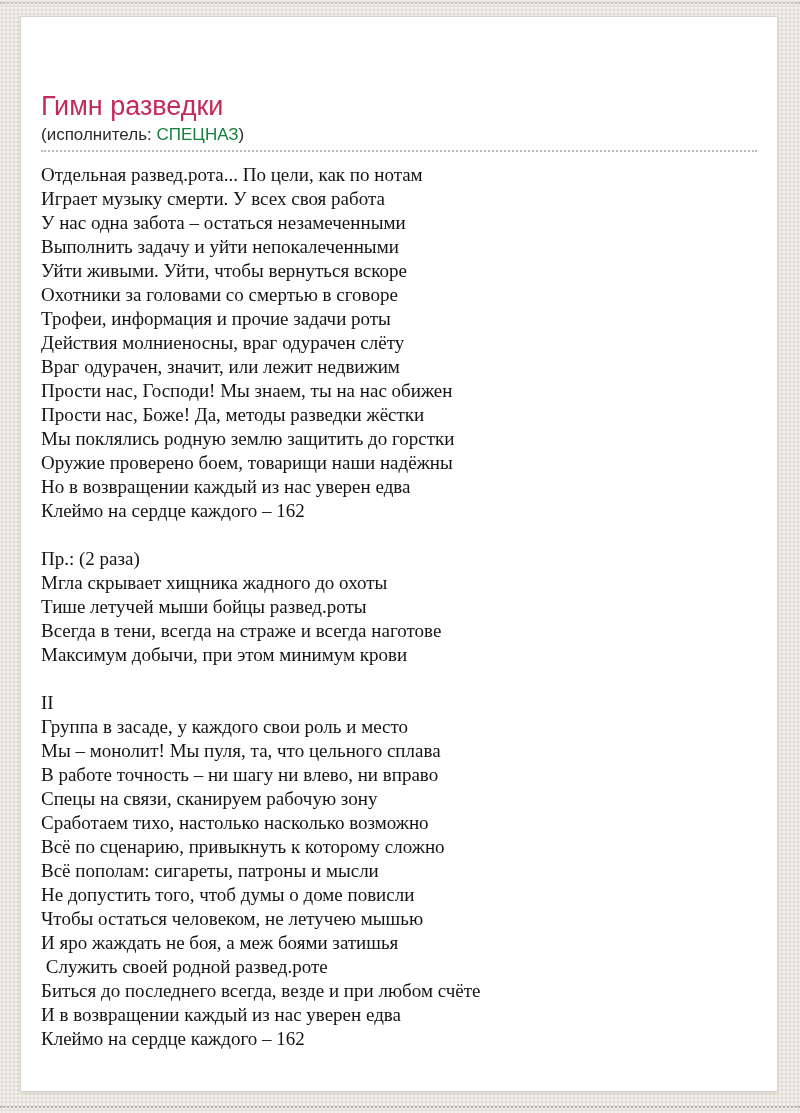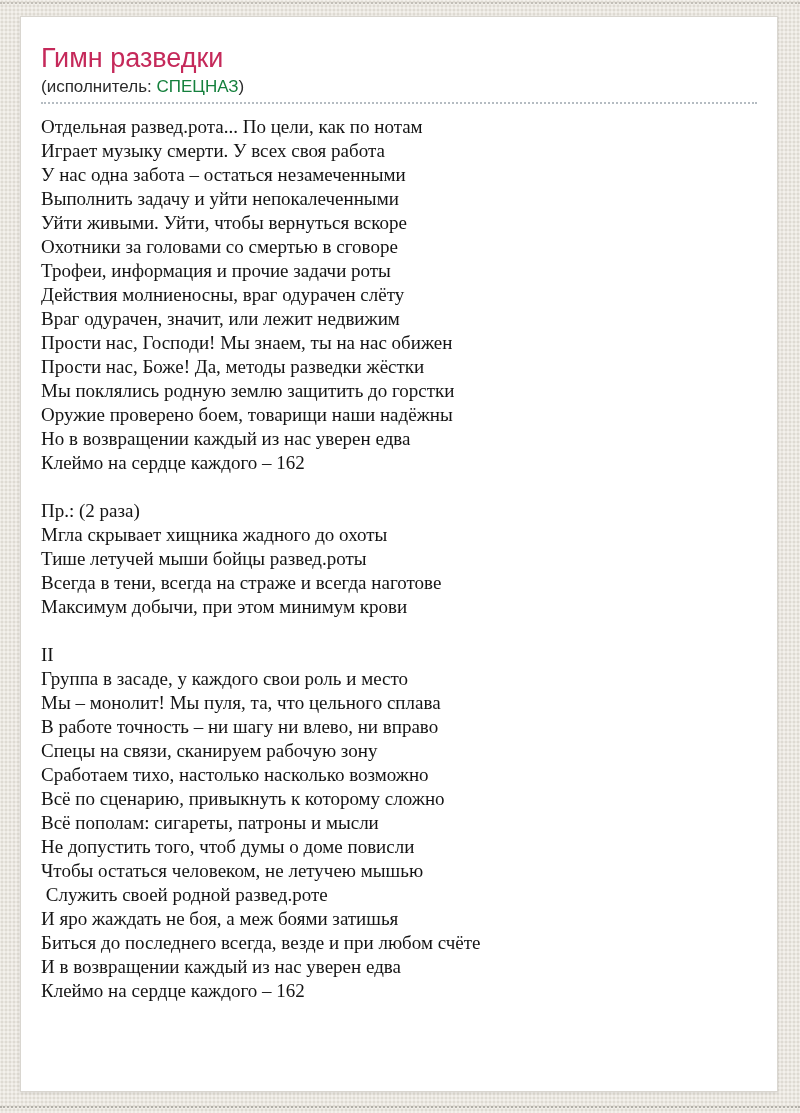--- a/index.html
+++ b/index.html
@@ -36,20 +36,21 @@
     left: 20px;
     top: 16px;
     width: 756px;
     height: 1074px;
     background: #ffffff;
     border: 1px solid #d9d6d0;
     box-shadow: 0 1px 3px rgba(0,0,0,0.10);
   }
   .card-inner {
     padding: 26px 20px 0 20px;
+    margin-top: 48px;
   }
   h1.song-title {
     margin: 0;
     font-size: 27px;
     font-weight: 400;
     line-height: 1.15;
     color: #c5295a;
     letter-spacing: 0;
   }
   .artist-line {
@@ -143,22 +144,22 @@
           <div class="lyric-line">II</div>
           <div class="lyric-line">Группа в засаде, у каждого свои роль и место</div>
           <div class="lyric-line">Мы – монолит! Мы пуля, та, что цельного сплава</div>
           <div class="lyric-line">В работе точность – ни шагу ни влево, ни вправо</div>
           <div class="lyric-line">Спецы на связи, сканируем рабочую зону</div>
           <div class="lyric-line">Сработаем тихо, настолько насколько возможно</div>
           <div class="lyric-line">Всё по сценарию, привыкнуть к которому сложно</div>
           <div class="lyric-line">Всё пополам: сигареты, патроны и мысли</div>
           <div class="lyric-line">Не допустить того, чтоб думы о доме повисли</div>
           <div class="lyric-line">Чтобы остаться человеком, не летучею мышью</div>
+          <div class="lyric-line">И яро жаждать не боя, а меж боями затишья</div>
           <div class="lyric-line"> Служить своей родной развед.роте</div>
-          <div class="lyric-line">И яро жаждать не боя, а меж боями затишья</div>
           <div class="lyric-line">Биться до последнего всегда, везде и при любом счёте</div>
           <div class="lyric-line">И в возвращении каждый из нас уверен едва</div>
           <div class="lyric-line">Клеймо на сердце каждого – 162</div>
         </div>
     </div>
 
   </div>
 
   <div class="bg-line bottom"></div>
 </div>

